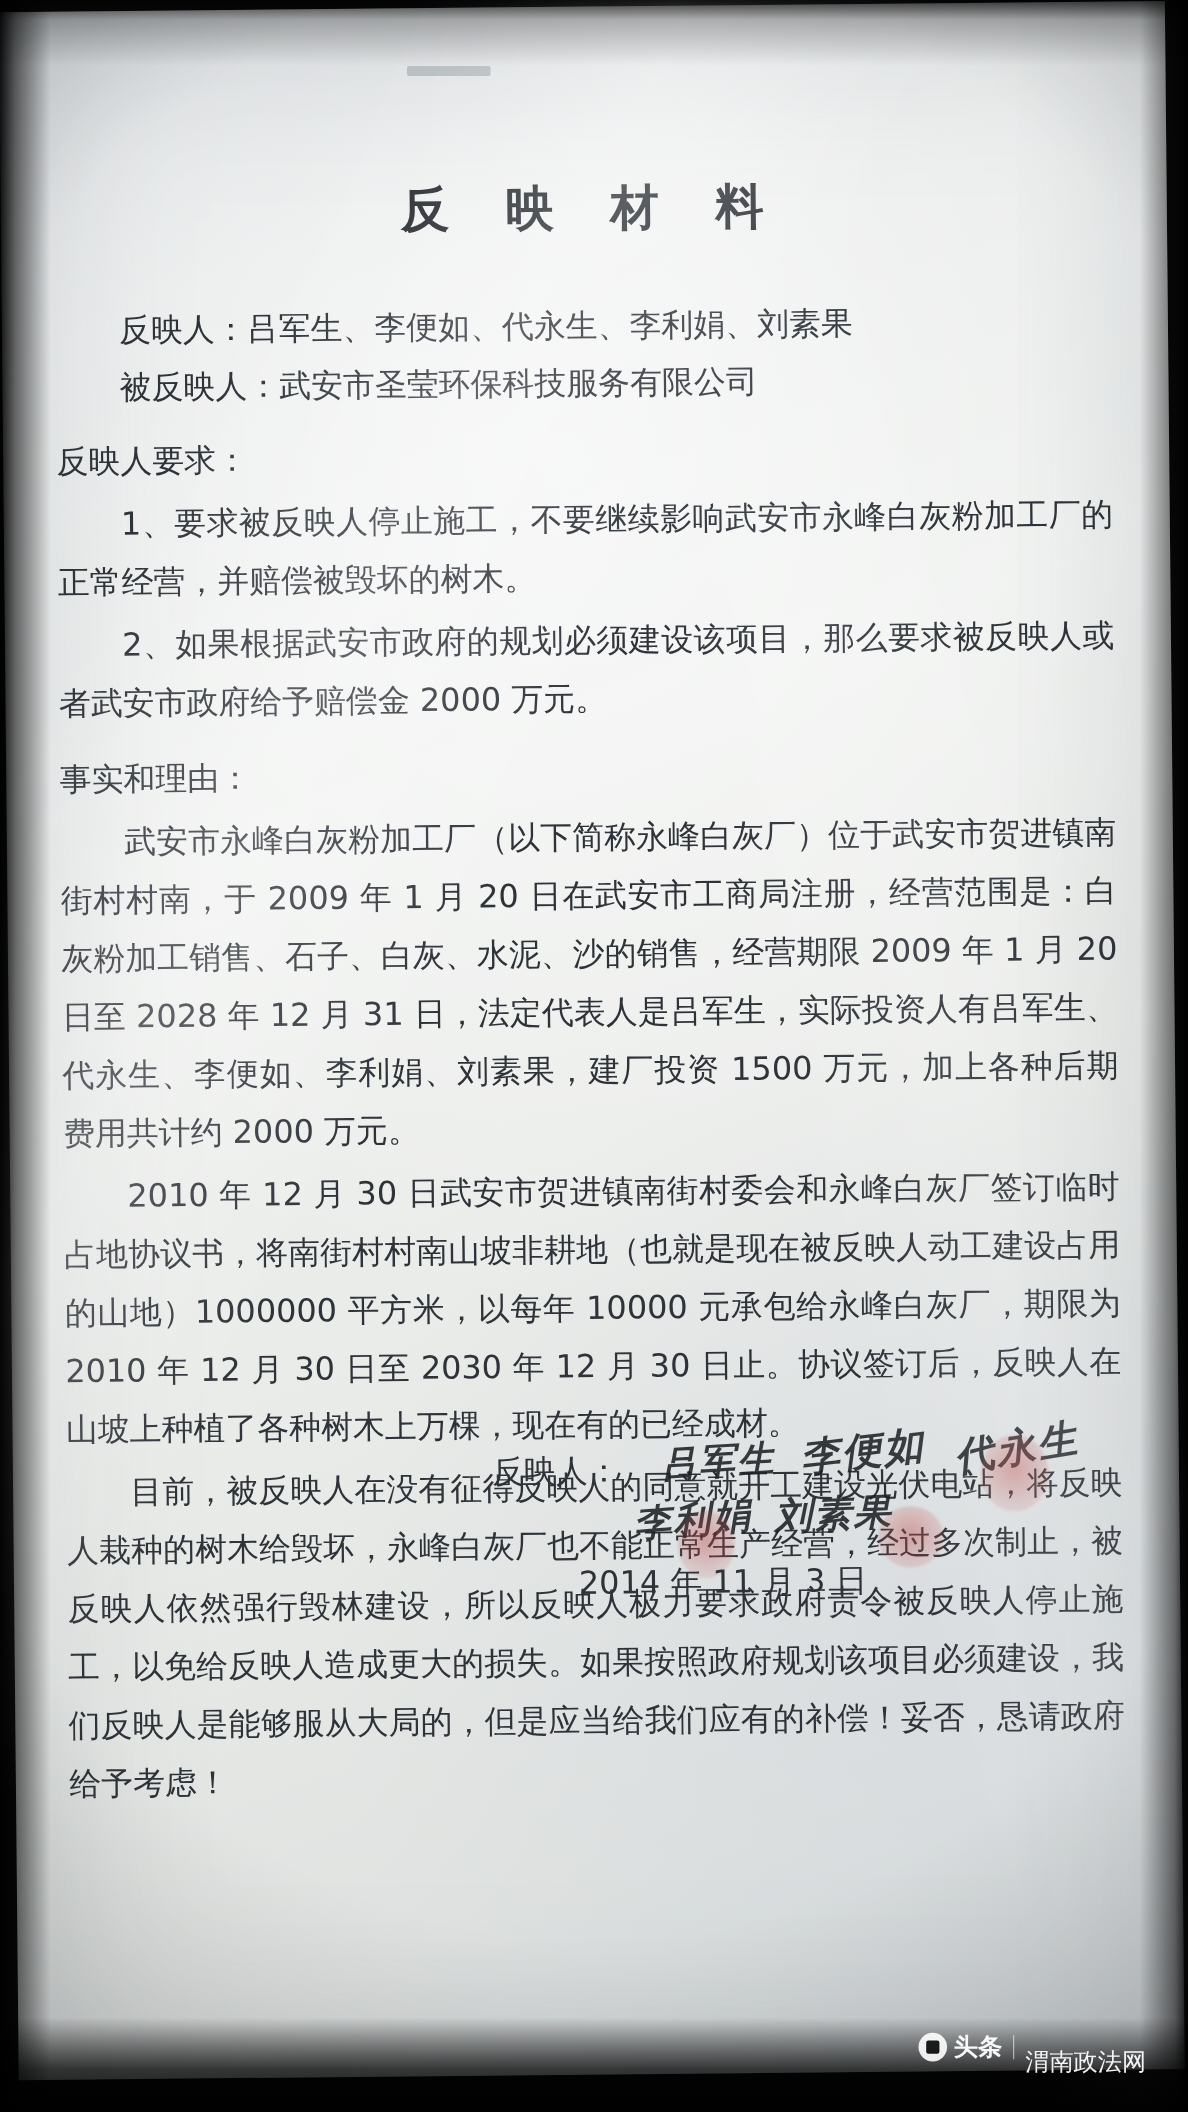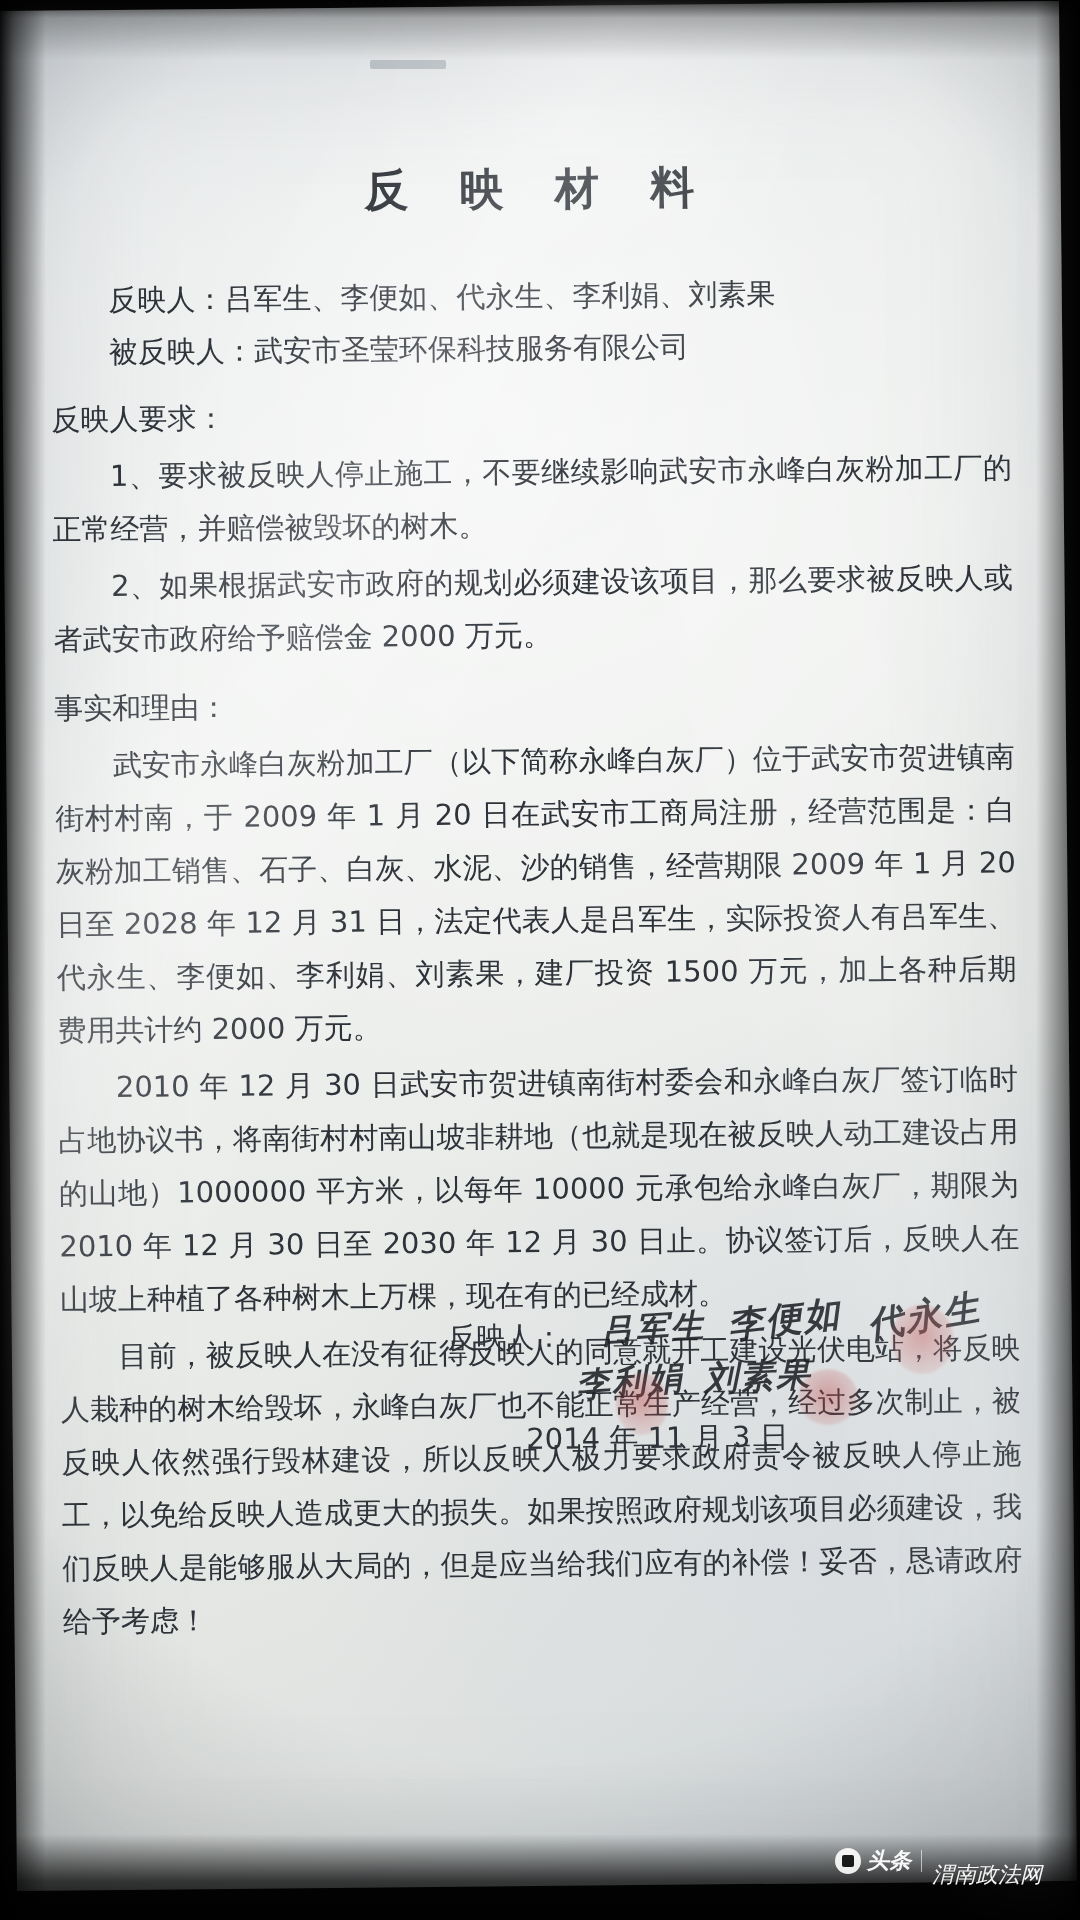--- a/index.html
+++ b/index.html
@@ -172,21 +172,20 @@
   
   .watermark {
     position: absolute;
     right: 28px;
     bottom: 24px;
     display: flex;
     align-items: center;
     gap: 10px;
     padding: 6px 10px;
     border-radius: 4px;
-    font-style: italic;
   }
   .wm-logo {
     display: flex;
     align-items: center;
     gap: 6px;
     color: #ffffff;
     font-size: 22px;
     font-weight: 700;
     opacity: 0.95;
   }

